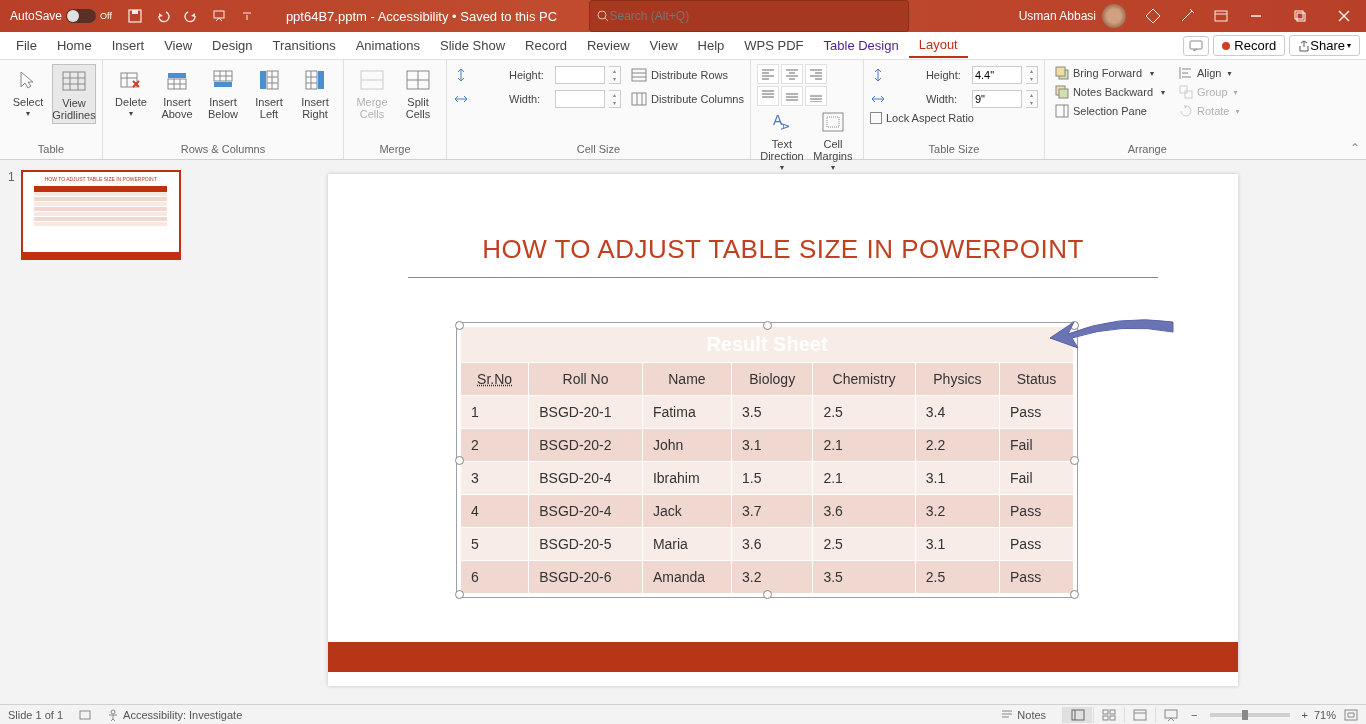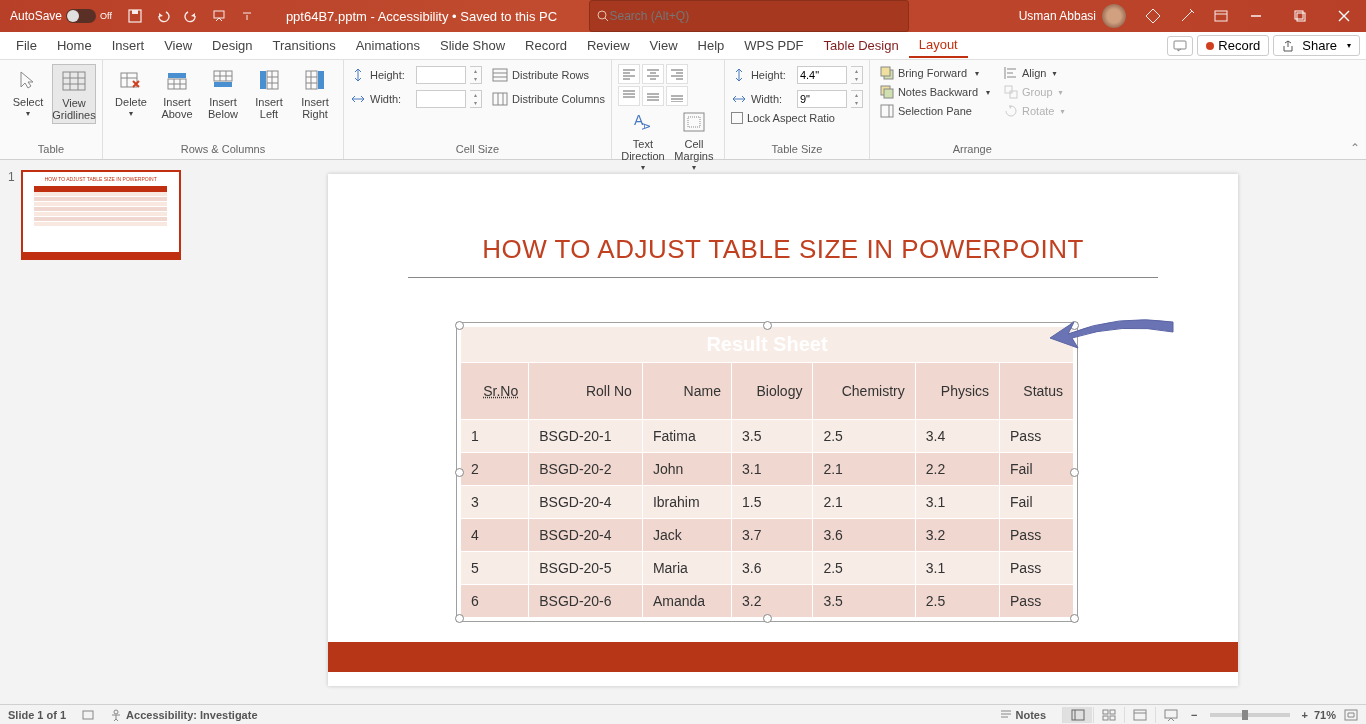--- a/index.html
+++ b/index.html
@@ -17,40 +17,40 @@
 .titlebar .search input { background: transparent; border: none; color: #f0d0c0; font-size: 12px; width: 100%; outline: none; }
 .titlebar .spacer { flex: 1; }
 .titlebar .user { display: flex; align-items: center; gap: 6px; margin-right: 10px; }
 .titlebar .avatar { width: 24px; height: 24px; border-radius: 50%; background: radial-gradient(circle, #d0a080 40%, #704030); }
 .titlebar .winctl { display: flex; gap: 8px; }
 .titlebar .winctl div { width: 36px; height: 24px; display: flex; align-items: center; justify-content: center; }
 
 
 .menubar { height: 28px; background: #fff; border-bottom: 1px solid #e0e0e0; display: flex; align-items: center; padding: 0 6px; font-size: 13px; }
 .menubar .menu-item { padding: 4px 10px; color: #444; cursor: pointer; }
-.menubar .menu-item.active-td { color: #7f1d1d; }
+.menubar .menu-item.active-td { color: #4c1d95; }
 .menubar .menu-item.active-layout { color: #c03010; border-bottom: 2px solid #c03010; }
 .menubar .right { margin-left: auto; display: flex; align-items: center; gap: 4px; }
 .menubar .comment-icon { width: 26px; height: 20px; border: 1px solid #ccc; border-radius: 3px; display: flex; align-items: center; justify-content: center; }
 .menubar .record-btn { border: 1px solid #ccc; border-radius: 3px; padding: 2px 8px; display: flex; align-items: center; gap: 4px; }
 .menubar .record-btn .dot { width: 8px; height: 8px; background: #d04020; border-radius: 50%; }
-.menubar .share-btn { border: 1px solid #ccc; border-radius: 3px; padding: 2px 8px; display: flex; align-items: center; gap: 8px; }
+.menubar .share-btn { border: 1px solid #ccc; border-radius: 3px; padding: 2px 8px; display: flex; align-items: center; gap: 0; }
 
 
 .ribbon { height: 100px; background: #fafafa; border-bottom: 1px solid #d0d0d0; display: flex; font-size: 11px; color: #444; position: relative; }
 .ribbon-group { border-right: 1px solid #e0e0e0; padding: 4px 6px; display: flex; flex-direction: column; justify-content: space-between; }
 .ribbon-group .label { text-align: center; font-size: 11px; color: #666; margin-top: 2px; }
 .ribbon-group .content { display: flex; align-items: flex-start; gap: 2px; flex: 1; }
 .rbtn-lg { width: 44px; display: flex; flex-direction: column; align-items: center; gap: 2px; padding: 2px; text-align: center; line-height: 1.1; }
 .rbtn-lg .icon { width: 28px; height: 28px; display: flex; align-items: center; justify-content: center; }
 .rbtn-lg.highlighted { background: #e8e8e8; border: 1px solid #c0c0c0; }
 .rbtn-lg.disabled { opacity: 0.4; }
 .field-row { display: flex; align-items: center; gap: 4px; margin: 2px 0; }
 .field-row .ico { width: 16px; height: 16px; display: flex; align-items: center; justify-content: center; }
-.field-row .lbl { width: 42px; }
+.field-row .lbl { width: 42px; margin-left: 36px; }
 .field-row input { width: 50px; height: 18px; border: 1px solid #ccc; font-size: 11px; padding: 0 2px; }
 .field-row .spin { width: 12px; height: 18px; display: flex; flex-direction: column; border: 1px solid #ccc; border-left: none; }
 .field-row .spin div { flex: 1; font-size: 6px; text-align: center; line-height: 8px; color: #888; }
 .chk-row { display: flex; align-items: center; gap: 4px; font-size: 11px; }
 .chk-row .chk { width: 12px; height: 12px; border: 1px solid #888; }
 .small-btn-row { display: flex; gap: 2px; }
 .small-btn { width: 22px; height: 20px; border: 1px solid #e0e0e0; background: #fff; display: flex; align-items: center; justify-content: center; }
 .arrange-btn { display: flex; align-items: center; gap: 4px; padding: 2px 4px; font-size: 11px; }
 .arrange-btn .ico { width: 14px; height: 14px; }
 .arrange-btn.disabled { opacity: 0.4; }
@@ -72,32 +72,32 @@
 .canvas-area { flex: 1; display: flex; justify-content: center; padding: 14px; overflow: hidden; }
 .slide { width: 910px; height: 512px; background: #fff; box-shadow: 0 0 4px rgba(0,0,0,0.2); position: relative; padding: 20px 40px; }
 .slide-title { color: #c04020; font-size: 26px; font-weight: 400; text-align: center; letter-spacing: 0.5px; margin: 40px 0 12px 0; }
 .slide hr { border: none; border-top: 1px solid #888; margin: 0 40px; }
 
 .table-container { position: absolute; left: 132px; top: 152px; width: 614px; }
 .sel-handle { position: absolute; width: 9px; height: 9px; background: #fff; border: 1px solid #888; border-radius: 50%; }
 .sel-border { position: absolute; inset: -4px; border: 1px solid #a0a0a0; }
 .result-table { width: 100%; border-collapse: collapse; font-size: 14px; }
 .result-table .table-title { background: #d04020; color: #fff; text-align: center; font-size: 20px; font-weight: 700; padding: 6px; }
-.result-table th { background: #f0d8d0; text-align: right; font-weight: 400; padding: 20px 10px; color: #333; border: 1px solid #fff; }
+.result-table th { background: #f0d8d0; text-align: center; font-weight: 400; padding: 8px 10px; color: #333; border: 1px solid #fff; }
 .result-table th:first-child { text-decoration: underline dotted; }
 .result-table td { padding: 8px 10px; color: #333; border: 1px solid #fff; }
 .result-table tbody tr:nth-child(odd) td { background: #f8ece6; }
 .result-table tbody tr:nth-child(even) td { background: #f0d8d0; }
 
 .arrow-callout { position: absolute; right: 60px; top: 140px; width: 130px; height: 44px; }
 
 .slide-footer-bar { position: absolute; bottom: 14px; left: 0; right: 0; height: 30px; background: #b83618; }
 
 
-.statusbar { height: 20px; background: #f3f3f3; border-top: 1px solid #d0d0d0; display: flex; align-items: center; font-size: 11px; color: #555; padding: 0 8px; font-weight: bold; }
+.statusbar { height: 20px; background: #f3f3f3; border-top: 1px solid #d0d0d0; display: flex; align-items: center; font-size: 11px; color: #555; padding: 0 8px; }
 .statusbar .s-item { margin-right: 16px; display: flex; align-items: center; gap: 4px; }
 .statusbar .spacer { flex: 1; }
 .statusbar .view-btns { display: flex; gap: 1px; }
 .statusbar .view-btns div { width: 30px; height: 16px; display: flex; align-items: center; justify-content: center; border-left: 1px solid #ddd; }
 .zoom-slider { width: 80px; height: 4px; background: #d0d0d0; position: relative; margin: 0 6px; }
 .zoom-slider .thumb-s { position: absolute; left: 40%; top: -3px; width: 6px; height: 10px; background: #888; }
 
 svg { display: block; }
 </style>
 </head>
@@ -302,20 +302,43 @@
               <path d="M2 8 L13 8 M2 14 L13 14 M7 2 L7 20" stroke="#888"></path>
               <rect x="14" y="2" width="6" height="18" fill="#4a90d0"></rect>
             </svg>
           </div>
           <span>Insert Right</span>
         </div>
     </div>
     <div class="label">Rows &amp; Columns</div>
   </div>
 
+  <div class="ribbon-group">
+    <div class="content">
+      <div class="rbtn-lg disabled">
+          <div class="icon">
+            <svg width="24" height="20">
+              <rect x="1" y="1" width="22" height="18" fill="none" stroke="#888"></rect>
+              <path d="M1 10 L23 10" stroke="#888"></path>
+            </svg>
+          </div>
+          <span>Merge Cells</span>
+        </div>
+      <div class="rbtn-lg">
+          <div class="icon">
+            <svg width="24" height="20">
+              <rect x="1" y="1" width="22" height="18" fill="none" stroke="#888"></rect>
+              <path d="M1 10 L23 10 M12 1 L12 19" stroke="#888"></path>
+            </svg>
+          </div>
+          <span>Split Cells</span>
+        </div>
+    </div>
+    <div class="label">Merge</div>
+  </div>
 
   <div class="ribbon-group">
     <div class="content" style="flex-direction:column;gap:2px">
       <div style="display:flex;gap:10px;align-items:center">
         <div class="field-row">
             <div class="ico">
               <svg width="12" height="14">
                 <path d="M6 1 L6 13 M3 4 L6 1 L9 4 M3 10 L6 13 L9 10" stroke="#4878c0" fill="none"></path>
               </svg>
             </div>

